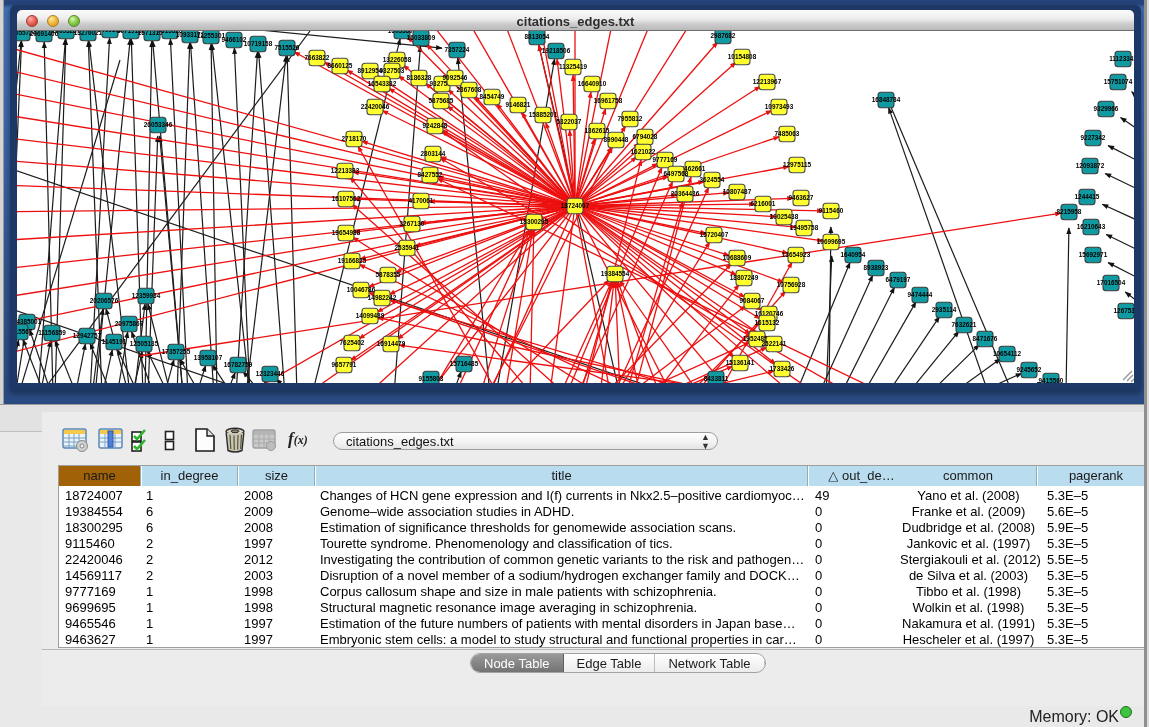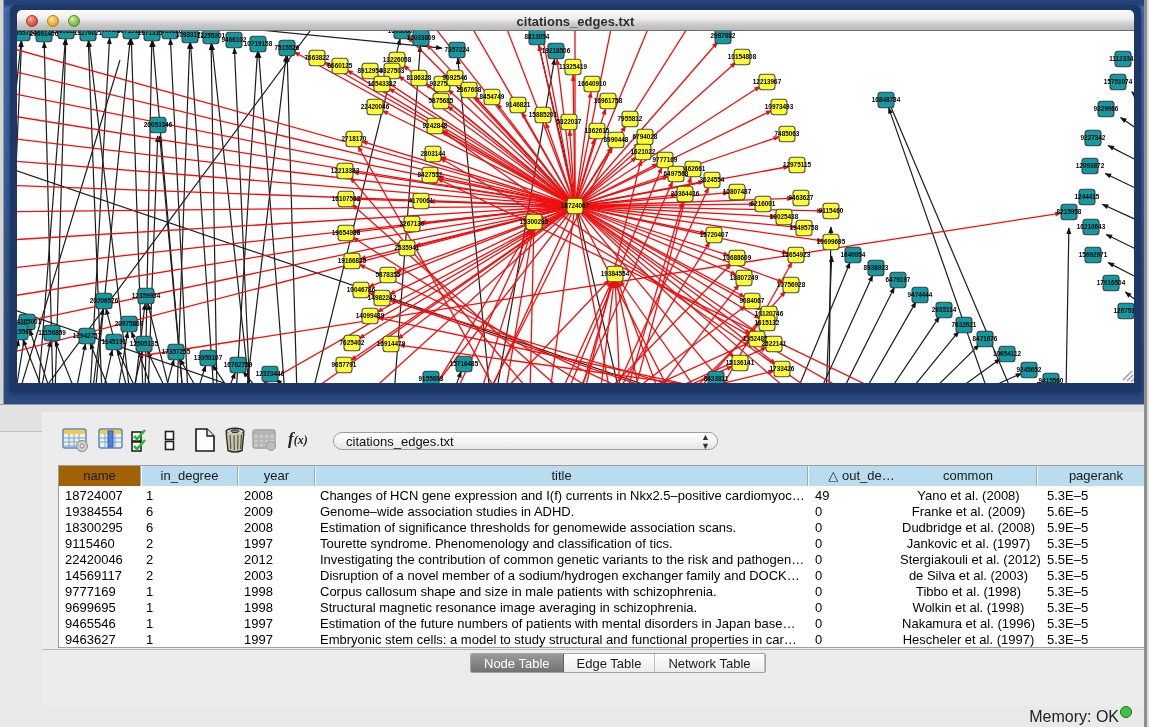--- a/index.html
+++ b/index.html
@@ -28,21 +28,21 @@
 #thead { position:absolute; left:0; top:0; height:20px; width:1121px; }
 .th { position:absolute; top:0; height:20px; background:#b9dcee;
   border-right:1px solid #8fabbe; font-size:13px; color:#1a1a1a; text-align:center; line-height:19px; }
 .tr { position:absolute; left:0; height:16px; width:1100px; font-size:13px; color:#000; }
 .c { position:absolute; top:1px; white-space:nowrap; }
 .c0 { left:6px; } .c1 { left:87px; } .c2 { left:185px;text-align:right; } .c3 { left:261px; }
 .c4 { left:756px; } .c5 { left:841px; width:137px; text-align:center; } .c6 { left:988px; }
 #vsb { position:absolute; right:1px; top:21px; width:15px; height:161px; background:#f4f4f4; border-left:1px solid #d8d8d8; }
 #vsb .thumb { position:absolute; left:2px; top:0px; width:9px; height:21px; background:#bdbdbd; border-radius:5px; }
 #tabline { position:absolute; left:0; top:237px; width:1146px; border-top:1px solid #b8b8b8; }
-#tabs { position:absolute; left:428px; top:241px; height:20px; border:1px solid #a2a2a2; border-radius:2px;
+#tabs { position:absolute; left:428px; top:241px; height:20px; border:1px solid #a2a2a2; border-radius:10px;
   background:linear-gradient(180deg,#ffffff,#ececec); overflow:hidden; font-size:13px; }
 #tabs div { float:left; height:20px; line-height:19px; padding:0 13px; color:#1c1c1c; border-right:1px solid #bdbdbd; }
 #tabs div.sel { background:linear-gradient(180deg,#9a9a9a,#6e6e6e); color:#fff; border-right:1px solid #5f5f5f; }
 #status { position:absolute; left:0; top:700px; width:1146px; height:27px; }
 #status .m { position:absolute; right:27px; top:8px; font-size:16px; color:#222; }
 #status .led { position:absolute; right:14px; top:6px; width:12px; height:12px; border-radius:50%; background:#3ec43e; border:1px solid #1e6e1e; }
 .ticon { position:absolute; top:0; }
 #toolbar { width:300px; }
 </style></head>
 <body>
@@ -633,21 +633,21 @@
     <div class="ticon" style="left:246px;font-size:17px;font-style:italic;font-weight:bold;color:#222;font-family:'Liberation Serif',serif;margin-top:2px">f<span style="font-size:12px">(x)</span></div>
   </div>
   <div id="combo">
       <span>citations_edges.txt</span>
       <div class="arr">▲<br>▼</div>
     </div>
   <div id="tablebox">
     <div id="thead">
       <div class="th" style="left:0;width:82px;background:#a16207">name</div>
       <div class="th" style="left:83px;width:96px">in_degree</div>
-      <div class="th" style="left:180px;width:76px">year</div>
+      <div class="th" style="left:180px;width:76px">size</div>
       <div class="th" style="left:257px;width:492px">title</div>
       <div class="th" style="left:750px;width:106px">△ out_de…</div>
       <div class="th" style="left:841px;width:137px">common</div>
       <div class="th" style="left:979px;width:117px">pagerank</div>
     </div>
     <div class="tr" style="top:21px">
         <div class="c c0">18724007</div>
         <div class="c c1">1</div>
         <div class="c c2">2008</div>
         <div class="c c3">Changes of HCN gene expression and I(f) currents in Nkx2.5–positive cardiomyoc…</div>
@@ -717,21 +717,21 @@
         <div class="c c4">0</div>
         <div class="c c5">Wolkin et al. (1998)</div>
         <div class="c c6">5.3E–5</div>
       </div>
       <div class="tr" style="top:149px">
         <div class="c c0">9465546</div>
         <div class="c c1">1</div>
         <div class="c c2">1997</div>
         <div class="c c3">Estimation of the future numbers of patients with mental disorders in Japan base…</div>
         <div class="c c4">0</div>
-        <div class="c c5">Nakamura et al. (1996)</div>
+        <div class="c c5">Nakamura et al. (1991)</div>
         <div class="c c6">5.3E–5</div>
       </div>
       <div class="tr" style="top:165px">
         <div class="c c0">9463627</div>
         <div class="c c1">1</div>
         <div class="c c2">1997</div>
         <div class="c c3">Embryonic stem cells: a model to study structural and functional properties in car…</div>
         <div class="c c4">0</div>
         <div class="c c5">Hescheler et al. (1997)</div>
         <div class="c c6">5.3E–5</div>

